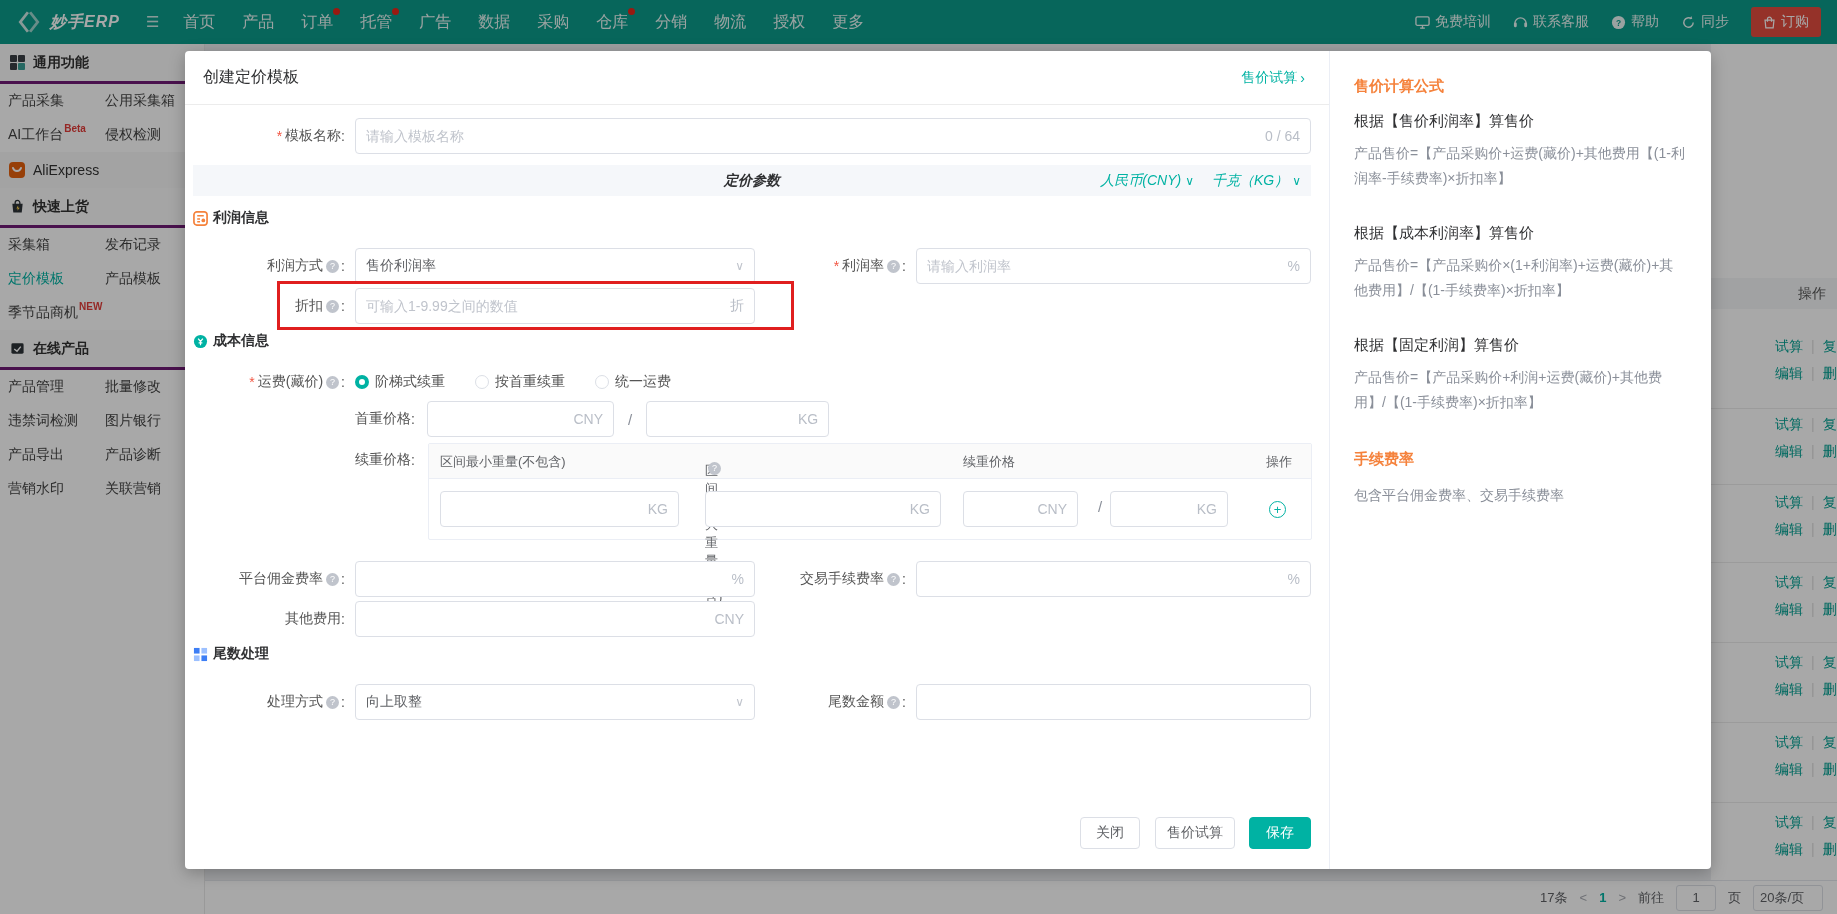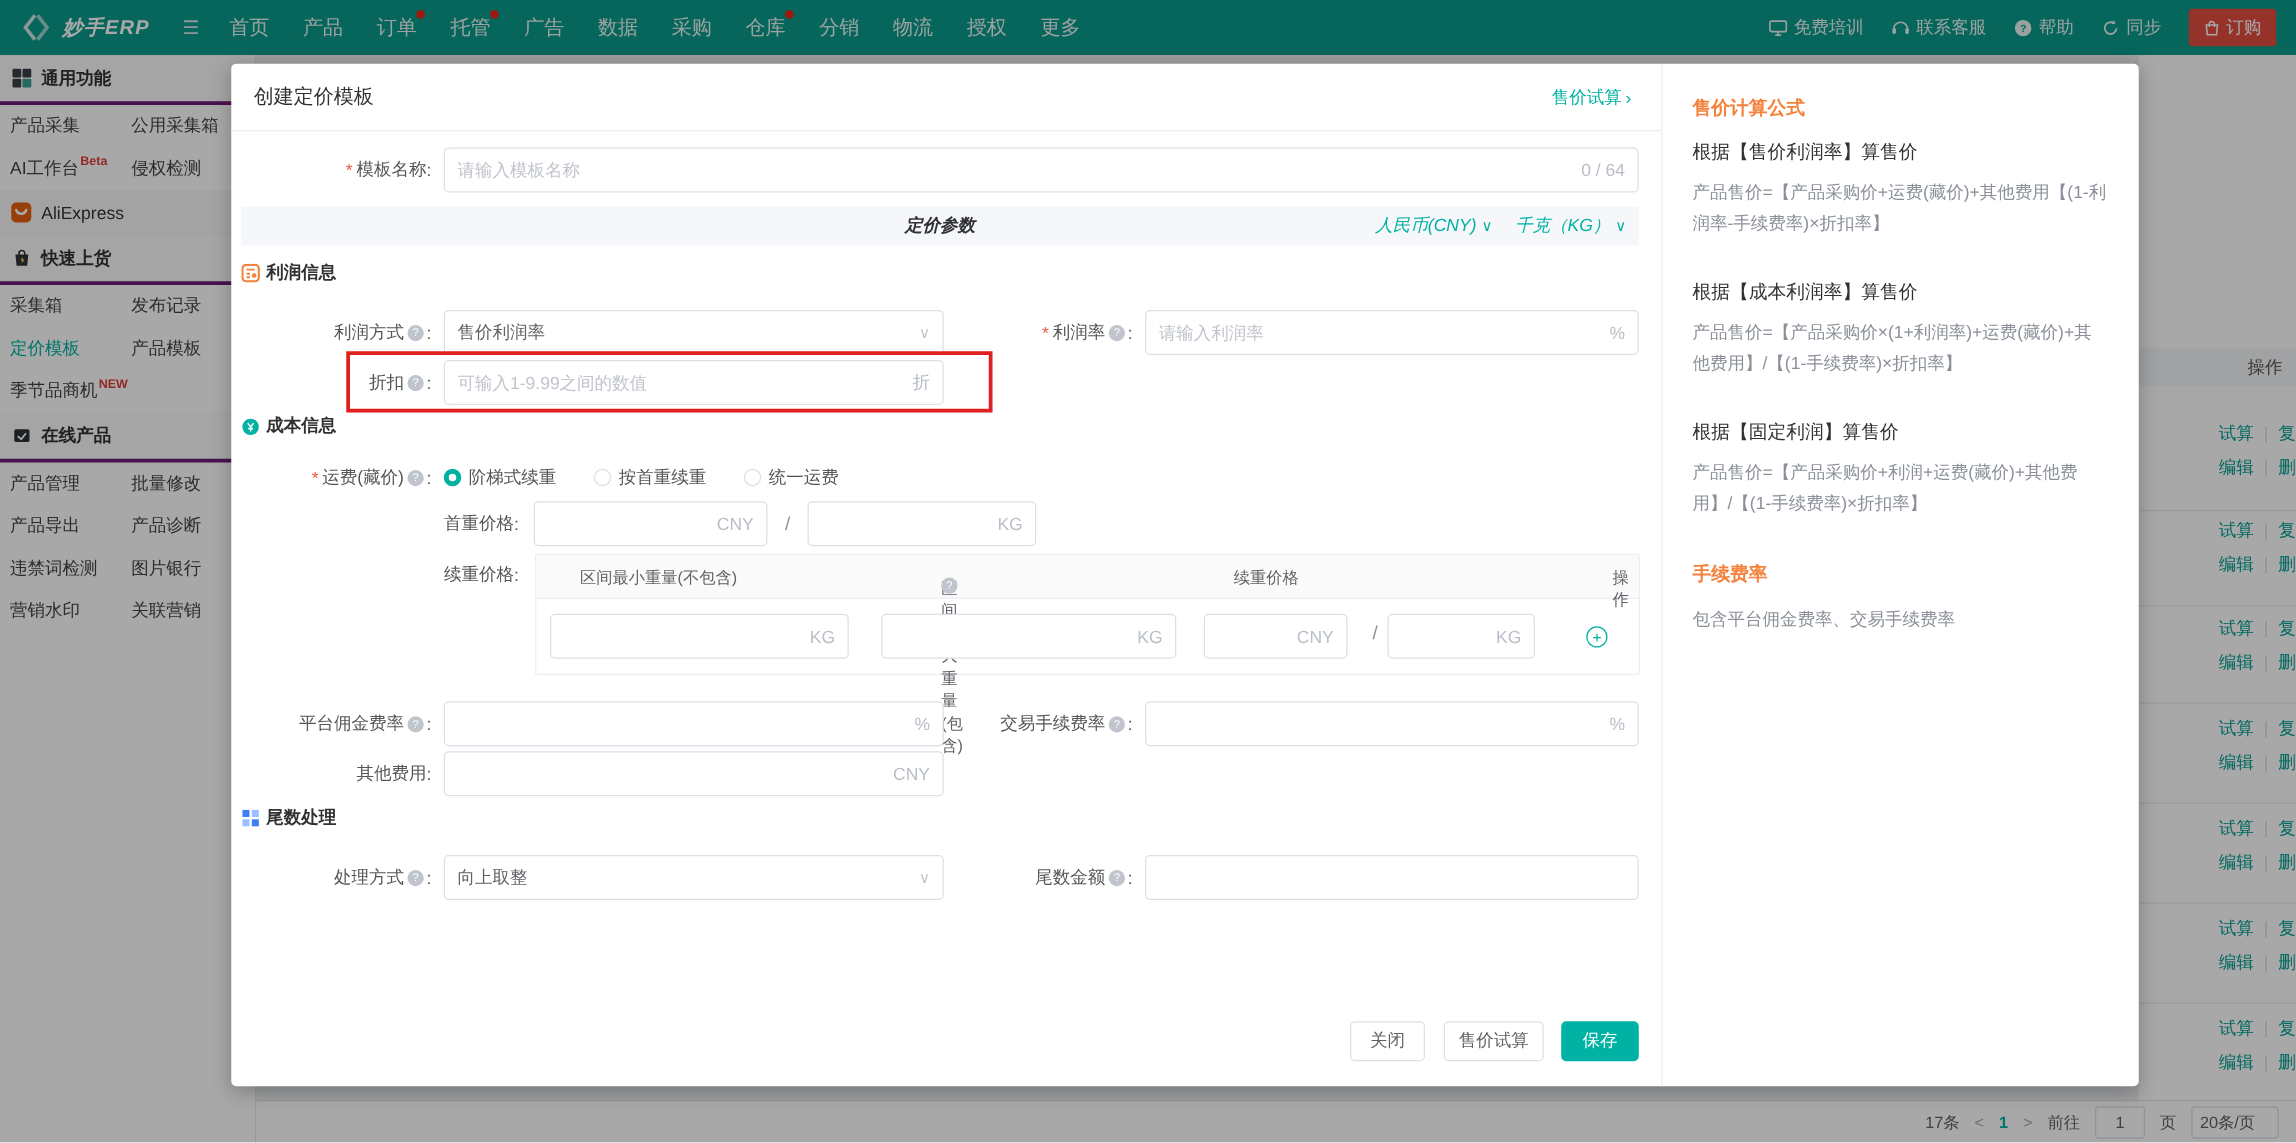--- a/index.html
+++ b/index.html
@@ -98,21 +98,21 @@
 
   .section-h { position:absolute; left:8px; display:flex; align-items:center; gap:5px;
                font-size:14px; font-weight:bold; color:#303133; }
   .sec-ic { width:15px; height:15px; border-radius:3px; display:block; }
 
   .slash { color:#8a8f99; font-size:15px; margin:0 14px; }
 
   .wtable { position:absolute; left:243px; top:392px; width:884px; border:1px solid #ebeef5; border-radius:2px; }
   .wtable-head { height:35px; background:#fafafa; border-bottom:1px solid #ebeef5; position:relative;
                  font-size:13px; color:#606266; }
-  .wtable-head span { position:absolute; top:9px;margin-left:24px; }
+  .wtable-head span { position:absolute; top:9px; }
   .wtable-body { height:60px; position:relative; }
   .plus-icon { position:absolute; left:840px; top:22px; width:17px; height:17px; border:1px solid #00b2a3;
                border-radius:50%; color:#00b2a3; font-size:13px; line-height:15px; text-align:center; cursor:pointer; }
 
   .radio-opt { display:flex; align-items:center; gap:6px; margin-right:30px; font-size:14px; color:#555; cursor:pointer; }
   .radio { width:14px; height:14px; border-radius:50%; border:1px solid #dcdfe6; background:#fff; }
   .radio.on { border:4px solid #00b2a3; }
 
   .red-box { position:absolute; left:92px; top:230px; width:517px; height:49px; border:3px solid #e01f1f;
              z-index:12; pointer-events:none; }
@@ -248,26 +248,26 @@
         <path d="M4.5 8.5 l3 2.5 4-5" fill="none" stroke="#fff" stroke-width="1.5"></path>
       </svg>
     <span class="sb-title">在线产品</span>
     <span class="sb-caret">∧</span>
   </div>
   <div class="sb-row">
     <span class="sb-link c1">产品管理</span>
     <span class="sb-link c2">批量修改</span>
   </div>
   <div class="sb-row">
+    <span class="sb-link c1">违禁词检测</span>
+    <span class="sb-link c2">图片银行</span>
+  </div>
+  <div class="sb-row">
     <span class="sb-link c1">产品导出</span>
     <span class="sb-link c2">产品诊断</span>
-  </div>
-  <div class="sb-row">
-    <span class="sb-link c1">违禁词检测</span>
-    <span class="sb-link c2">图片银行</span>
   </div>
   <div class="sb-row">
     <span class="sb-link c1">营销水印</span>
     <span class="sb-link c2">关联营销</span>
   </div>
 </div>
 
 <div class="bg-right">
   <div class="ops-header"><span>操作</span></div>
 

